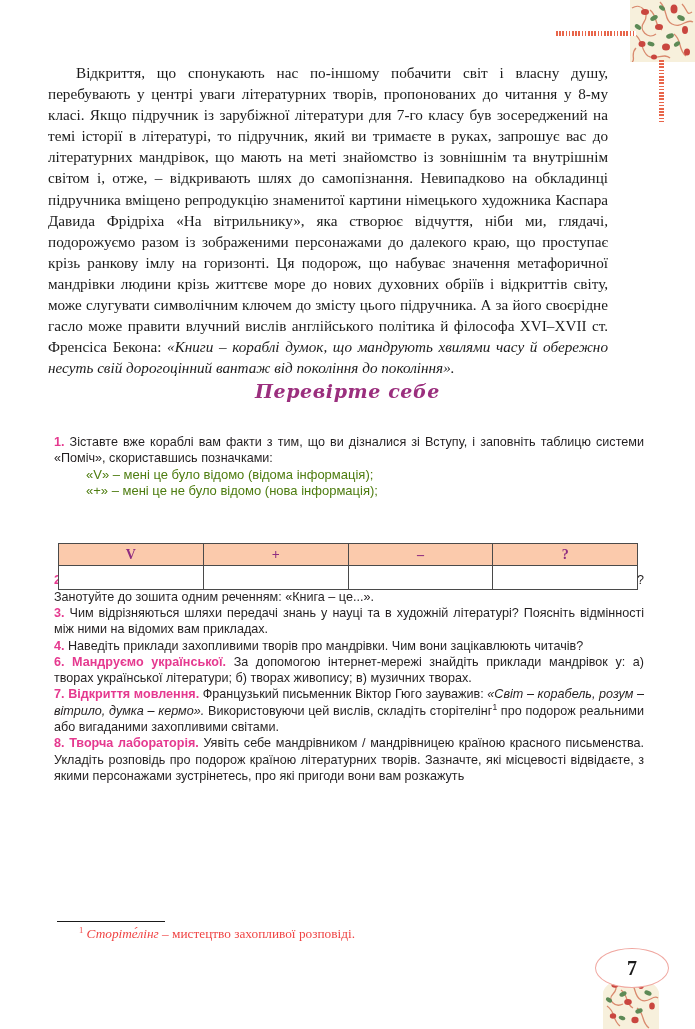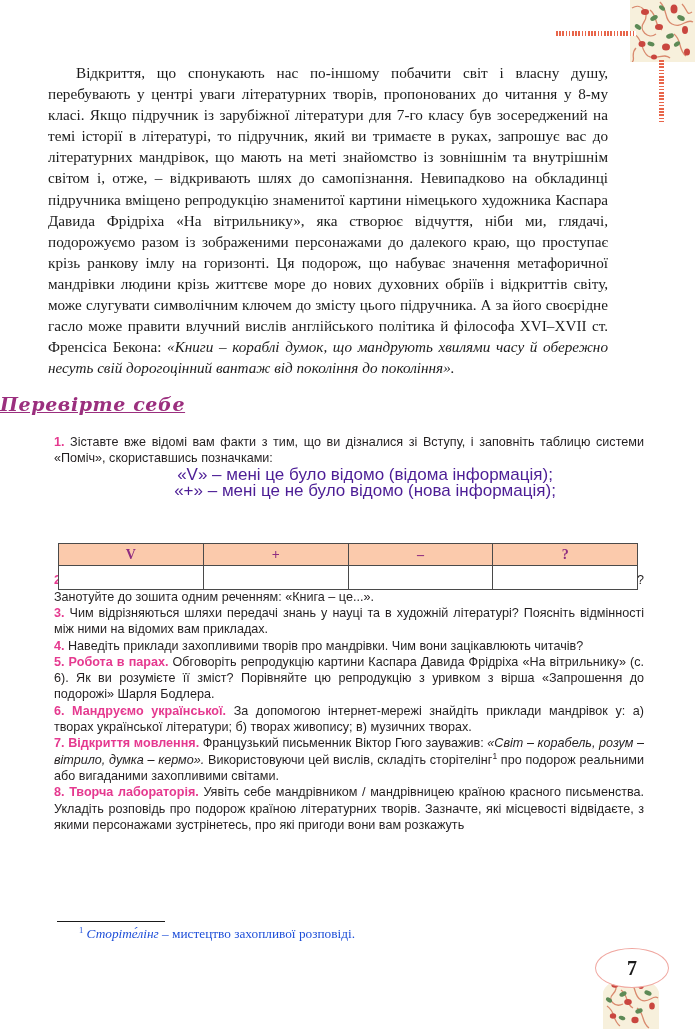--- a/index.html
+++ b/index.html
@@ -73,30 +73,29 @@
     text-align: justify;
     text-indent: 28px;
     hyphens: manual;
   }
   .intro i { font-style: italic; }
 
   
   .section-heading {
     position: absolute;
     left: 0;
-    top: 393px;
+    top: 380px;
     width: 695px;
-    text-align: left;
+    text-align: center;
     font-family: "DejaVu Serif", serif;
     font-style: italic;
     font-weight: bold;
     font-size: 19px;
     letter-spacing: 0.6px;
     color: #9b2f7e;
-    text-decoration: underline;
   }
 
   
   .tasks {
     position: absolute;
     left: 54px;
     top: 434px;
     width: 590px;
     font-family: "Liberation Sans", sans-serif;
     font-size: 12.6px;
@@ -108,24 +107,24 @@
   .num { color: #e5398f; font-weight: bold; }
   .tag { color: #e5398f; font-weight: bold; }
   .tasks i { font-style: italic; }
   sup { font-size: 8.5px; vertical-align: super; line-height: 0; }
 
   .marks {
     margin: 0;
     padding: 0 0 0 32px;
     list-style: none;
     font-family: "Liberation Sans", sans-serif;
-    font-size: 17px;
+    font-size: 13px;
     line-height: 16.4px;
-    color: #4c1d95;
-    text-align: center;
+    color: #4d7c0f;
+    text-align: left;
   }
 
   
   .pomich-table {
     position: absolute;
     left: 58px;
     top: 543px;
     width: 580px;
     border-collapse: collapse;
     table-layout: fixed;
@@ -147,21 +146,21 @@
 
   
   .footnote {
     position: absolute;
     left: 57px;
     top: 921px;
     width: 560px;
     font-family: "Liberation Serif", serif;
     font-size: 13.3px;
     line-height: 18px;
-    color: #1d4ed8;
+    color: #ef4444;
   }
   .footnote-rule {
     position: absolute;
     left: 57px;
     top: 921px;
     width: 108px;
     height: 1px;
     background: #1a1a1a;
   }
   .footnote-body { padding-left: 22px; padding-top: 4px; }
@@ -227,36 +226,35 @@
 
   <div class="dash-h"></div>
   <div class="dash-v"></div>
 
   <div class="intro"><span>Відкриття, що спонукають нас по-іншому побачити світ і власну душу, перебувають у центрі уваги літературних творів, пропонованих до читання у 8-му класі. Якщо підручник із зарубіжної літератури для 7-го класу був зосереджений на темі історії в літературі, то підручник, який ви тримаєте в руках, запрошує вас до літературних мандрівок, що мають на меті знайомство із зовнішнім та внутрішнім світом і, отже, – відкривають шлях до самопізнання. Невипадково на обкладинці підручника вміщено репродукцію знаменитої картини німецького художника Каспара Давида Фрідріха «На вітрильнику», яка створює відчуття, ніби ми, глядачі, подорожуємо разом із зображеними персонажами до далекого краю, що проступає крізь ранкову імлу на горизонті. Ця подорож, що набуває значення метафоричної мандрівки людини крізь життєве море до нових духовних обріїв і відкриттів світу, може слугувати символічним ключем до змісту цього підручника. А за його своєрідне гасло може правити влучний вислів англійського політика й філософа XVI–XVII ст. Френсіса Бекона: </span><i>«Книги – кораблі думок, що мандрують хвилями часу й обережно несуть свій дорогоцінний вантаж від покоління до покоління».</i></div>
 
   <div class="section-heading">Перевірте себе</div>
 
   <div class="tasks">
 
-    <div class="task"><span class="num">1.</span><span> Зіставте вже відомі вам факти з тим, що ви дізналися зі Вступу, і заповніть таблицю системи «Поміч», скориставшись позначками:</span></div>
+    <div class="task"><span class="num">1.</span><span> Зіставте вже кораблі вам факти з тим, що ви дізналися зі Вступу, і заповніть таблицю системи «Поміч», скориставшись позначками:</span></div>
 
     <ul class="marks">
       <li>«V» – мені це було відомо (відома інформація);</li>
       <li>«+» – мені це не було відомо (нова інформація);</li>
     </ul>
 
     <div style="height:73px"></div>
 
     <div class="task"><span class="num">2.</span><span> Із чим порівнює книгу Ф. Бекон? Розкрийте зміст його вислову. А з чим порівняли б книгу ви? Занотуйте до зошита одним реченням: «Книга – це...».</span></div>
 
     <div class="task"><span class="num">3.</span><span> Чим відрізняються шляхи передачі знань у науці та в художній літературі? Поясніть відмінності між ними на відомих вам прикладах.</span></div>
 
     <div class="task"><span class="num">4.</span><span> Наведіть приклади захопливими творів про мандрівки. Чим вони зацікавлюють читачів?</span></div>
 
-    <div class="task"><span class="num">5.</span><span class="tag"> Робота в парах.</span><span> Обговоріть репродукцію картини Каспара Давида Фрідріха «На вітрильнику» (с. 6). Як ви розумієте її зміст? Порівняйте цю репродукцію з уривком з вірша «Запрошення до подорожі» Шарля Бодлера.</span></div>
 
     <div class="task"><span class="num">6.</span><span class="tag"> Мандруємо української.</span><span> За допомогою інтернет-мережі знайдіть приклади мандрівок у: а) творах української літератури; б) творах живопису; в) музичних творах.</span></div>
 
     <div class="task"><span class="num">7.</span><span class="tag"> Відкриття мовлення.</span><span> Французький письменник Віктор Гюго зауважив: </span><i>«Світ – корабель, розум – вітрило, думка – кермо».</i><span> Використовуючи цей вислів, складіть сторітелінг</span><sup>1</sup><span> про подорож реальними або вигаданими захопливими світами.</span></div>
 
     <div class="task"><span class="num">8.</span><span class="tag"> Творча лабораторія.</span><span> Уявіть себе мандрівником / мандрівницею країною красного письменства. Укладіть розповідь про подорож країною літературних творів. Зазначте, які місцевості відвідаєте, з якими персонажами зустрінетесь, про які пригоди вони вам розкажуть</span></div>
   </div>
 
   <table class="pomich-table">
     <thead>

